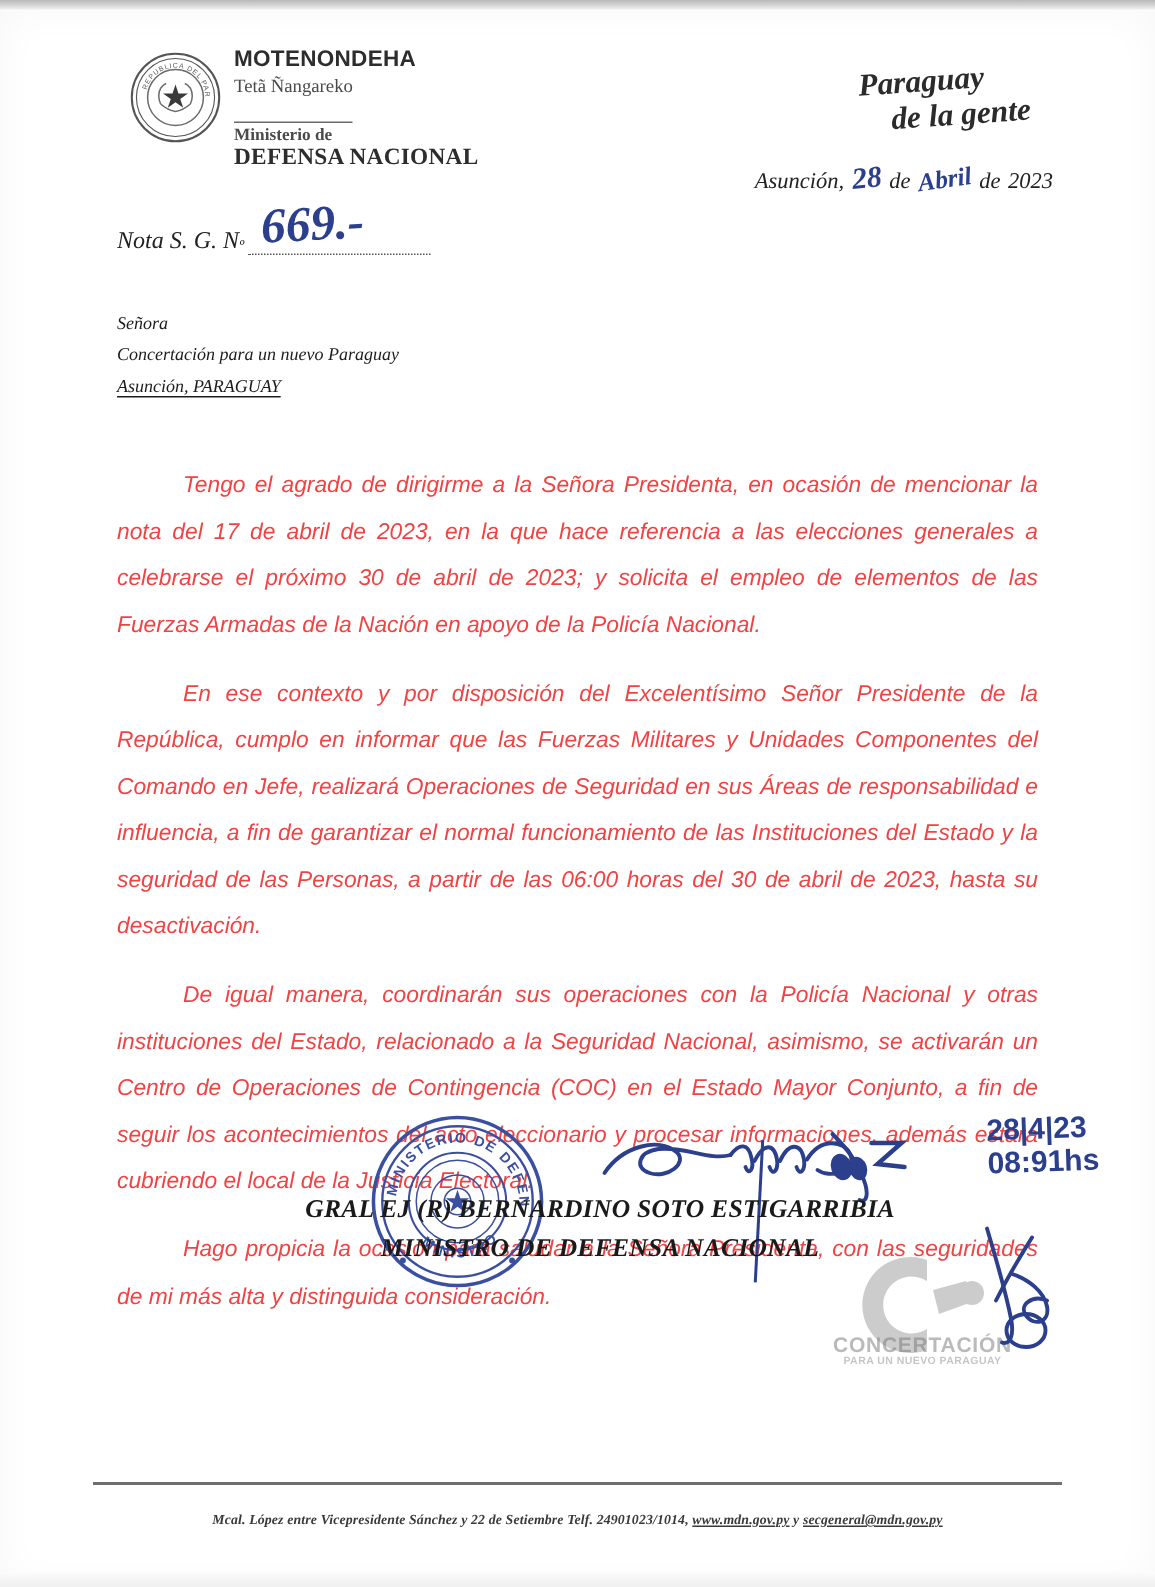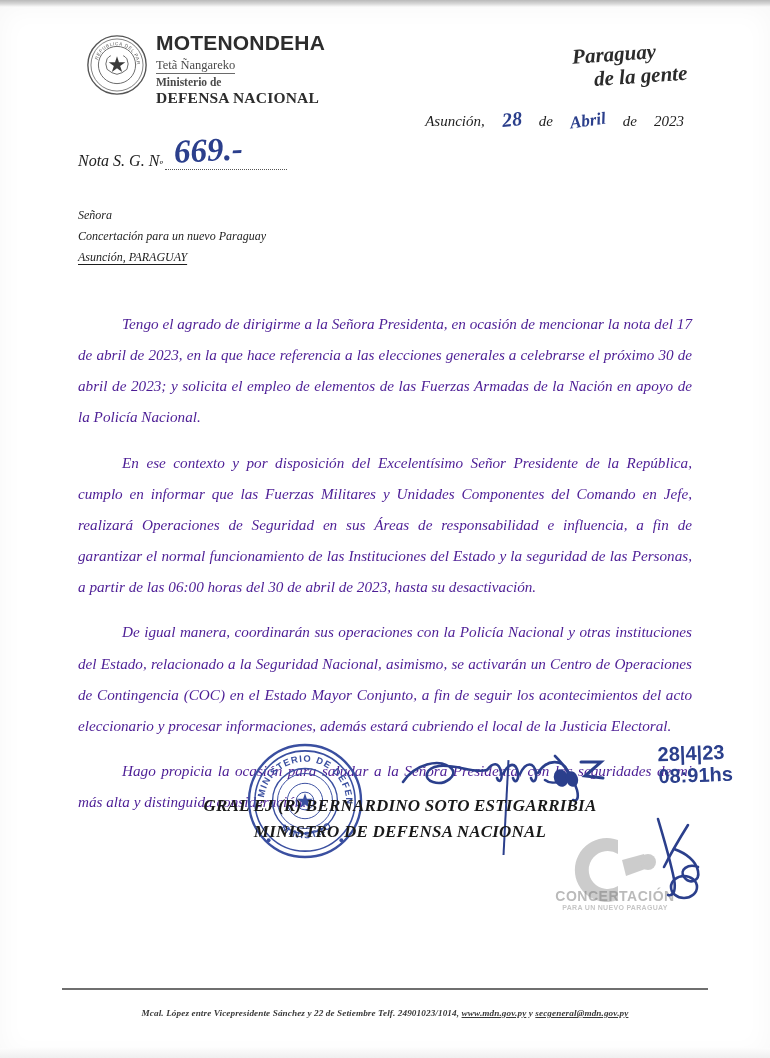--- a/index.html
+++ b/index.html
@@ -45,30 +45,30 @@
   }
   .ministry-text {
     position: absolute;
     left: 156px; top: 14px;
     line-height: 1.08;
     color: #2d2d2d;
   }
   .ministry-text .l1 {
     font-family: "Liberation Sans", sans-serif;
     font-weight: bold;
-    font-size: 21px;
+    font-size: 15px;
     letter-spacing: 0.2px;
   }
   .ministry-text .l2 {
     font-family: "Liberation Serif", serif;
     font-size: 12.5px;
     color: #4a4a4a;
     border-bottom: 1px solid #6a6a6a;
     display: inline-block;
-    padding-bottom: 1px;
+    padding-bottom: 16px;
     margin-bottom: 1px;
   }
   .ministry-text .l3 {
     font-family: "Liberation Serif", serif;
     font-size: 11.5px;
     color: #4a4a4a;
     margin-top: 1px;
     font-weight: bold;
   }
   .ministry-text .l4 {
@@ -129,28 +129,28 @@
     font-weight: bold;
     transform: rotate(-4deg);
     display: block;
     margin-left: 22px;
     margin-top: -2px;
   }
 
   
   .dateline {
     position: absolute;
-    top: 108px; right: 86px;
+    top: 108px; right: 68px;
     font-family: "Liberation Serif", serif;
     font-style: italic;
     font-size: 15px;
     color: #222;
     display: flex;
     align-items: baseline;
-    gap: 17px;
+    gap: 5px;
   }
   .hand {
     font-family: "Liberation Serif", serif;
     font-style: italic;
     color: #2b3f8c;
     font-weight: bold;
   }
   .hand-day { font-size: 20px; transform: rotate(-6deg); display:inline-block; }
   .hand-month { font-size: 17px; transform: rotate(-8deg); display:inline-block; }
 
@@ -199,24 +199,24 @@
   .recipient .ul {
     text-decoration: underline;
     text-underline-offset: 3px;
   }
 
   
   .body-text {
     position: absolute;
     top: 308px; left: 78px;
     width: 614px;
-    font-family: Liberation Serif, serif;
+    font-family: Liberation Sans, sans-serif;
     font-style: italic;
     font-size: 15.2px;
-    color: #4c1d95;
+    color: #ef4444;
     text-align: justify;
     line-height: 2.05;
   }
   .body-text p {
     margin: 0 0 14px 0;
     text-indent: 44px;
   }
   .body-text p.last { margin-bottom: 0; }
 
   

